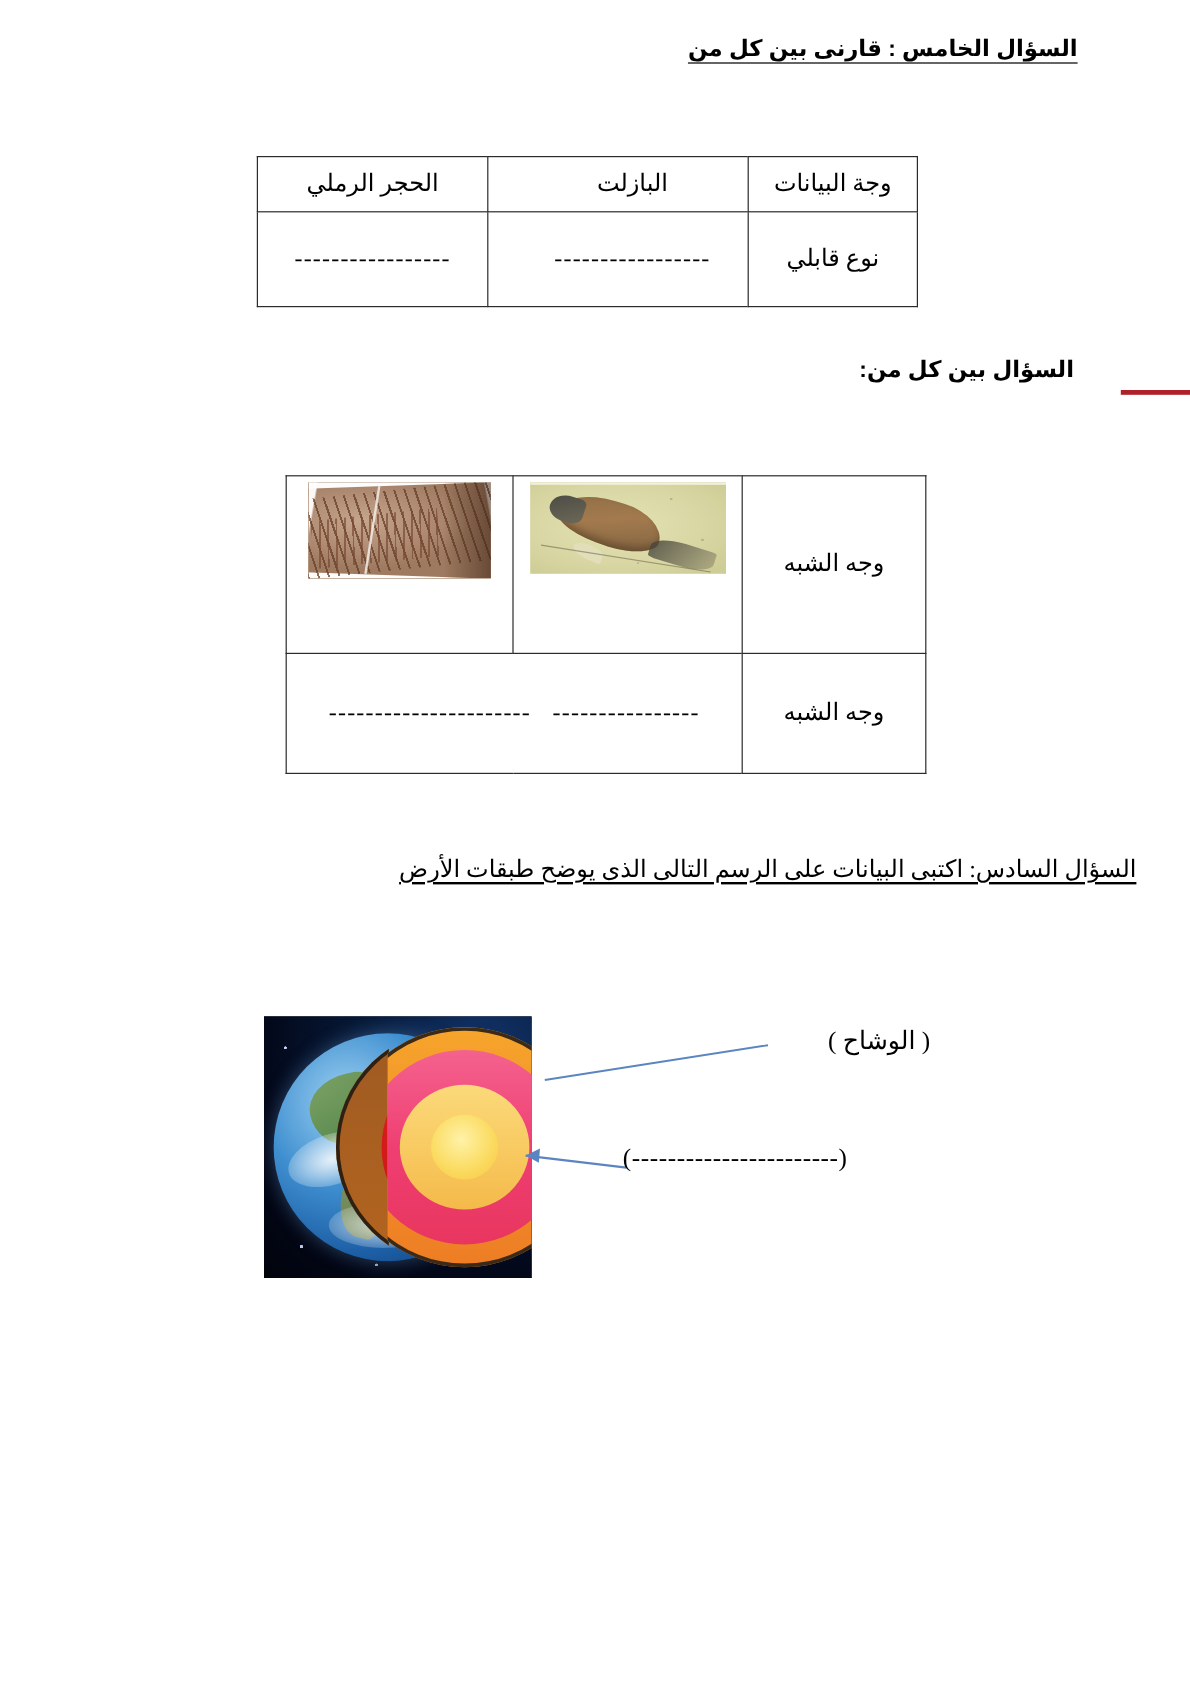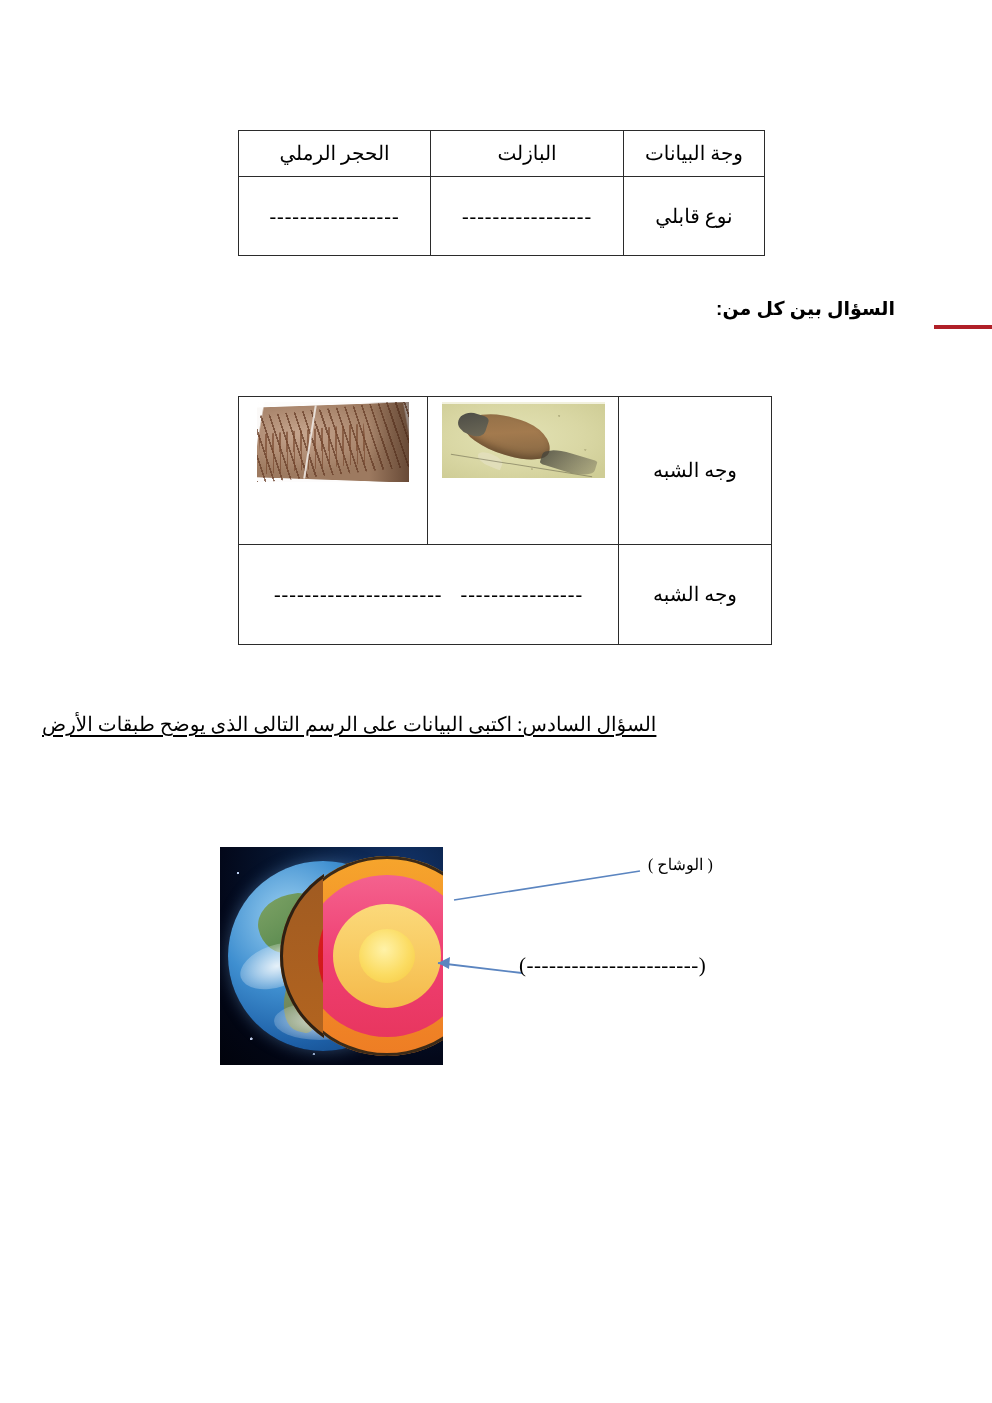--- a/index.html
+++ b/index.html
@@ -54,21 +54,21 @@
     width: 58px;
     height: 4px;
     background: #b02028;
   }
 
   .q6-heading {
     position: absolute;
     top: 712px;
     right: 45px;
     width: 905px;
-    text-align: left;
+    text-align: right;
     font-size: 20px;
     font-weight: normal;
     text-decoration: underline;
     text-underline-offset: 4px;
     direction: rtl;
     white-space: nowrap;
   }
 
   
   table.sheet {
@@ -85,21 +85,21 @@
     padding: 0;
   }
 
   
   #table-rocks {
     top: 130px;
     right: 227px;
     width: 523px;
   }
   #table-rocks td.col-label { width: 140px; }
-  #table-rocks td.col-mid   { width: 192px; }
+  #table-rocks td.col-mid   { width: 192px; padding-left: 24px; }
   #table-rocks td.col-end   { width: 191px; margin-left: 48px; }
   #table-rocks tr.head td { height: 45px; }
   #table-rocks tr.body td { height: 78px; }
 
   
   #table-fossils {
     top: 396px;
     right: 220px;
     width: 530px;
     margin-left: 17px;
@@ -411,40 +411,41 @@
   }
 
   
   .leader {
     position: absolute;
     pointer-events: none;
   }
   .label-mantle {
     position: absolute;
     top: 855px;
-    left: 648px;
-    font-size: 16px;
+    left: 690px;
+    font-size: 21px;
     direction: rtl;
     white-space: nowrap;
   }
   .label-blank {
     position: absolute;
     top: 953px;
     left: 519px;
     font-size: 21px;
     direction: ltr;
     white-space: nowrap;
     letter-spacing: 0.5px;
   }
 </style>
 </head>
 <body>
 
 <div class="page">
 
+  <div class="q5-heading">السؤال الخامس : قارنى بين كل من</div>
 
   <table class="sheet" id="table-rocks">
     <tbody>
         <tr class="head">
       <td class="col-label">
         <span class="cell-text">وجة البيانات</span>
       </td>
       <td class="col-mid">
         <span class="cell-text">البازلت</span>
       </td>

